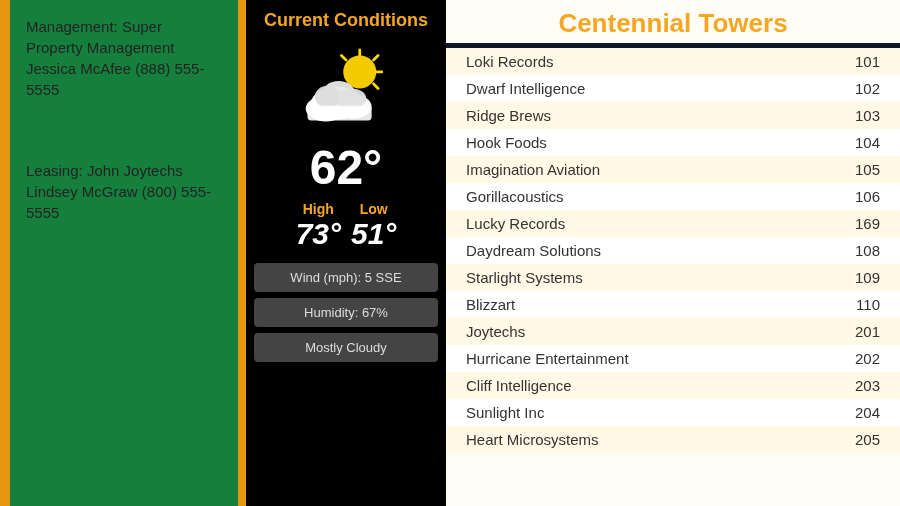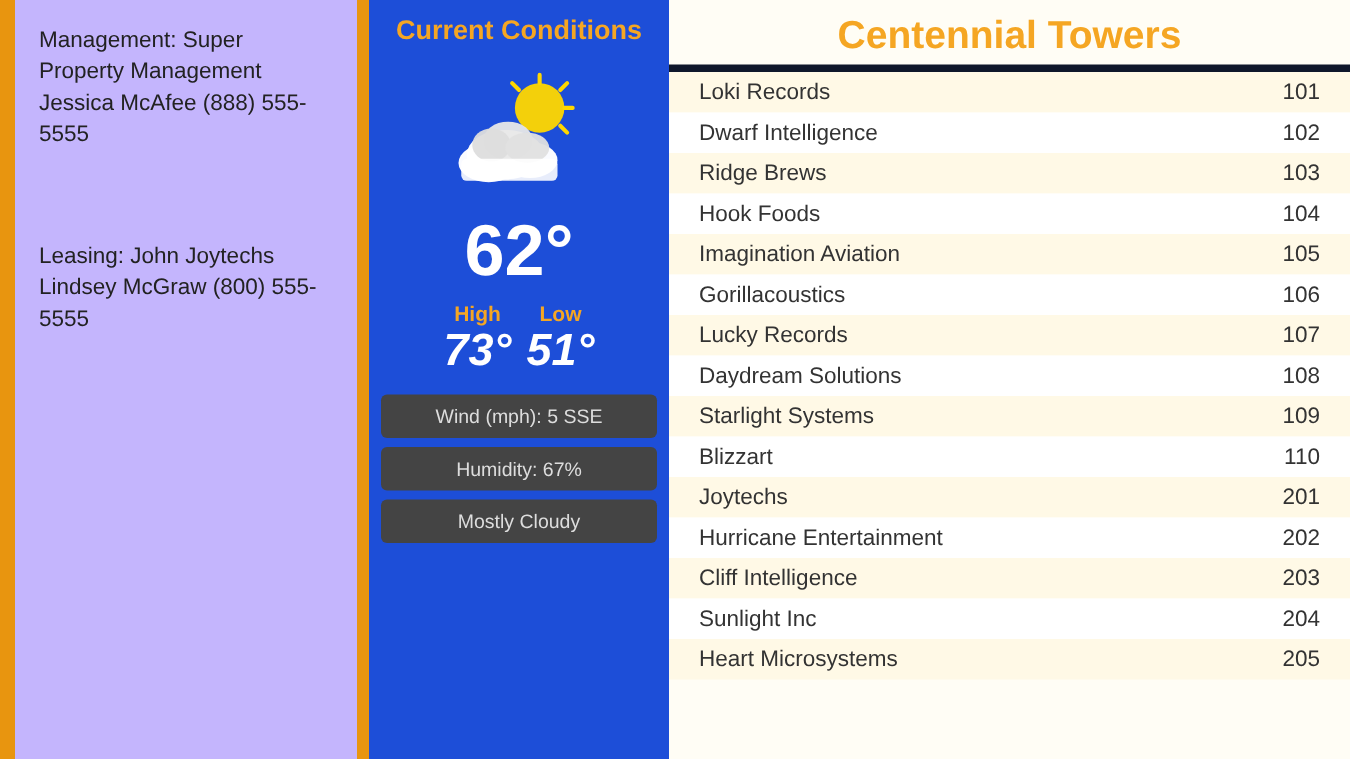--- a/index.html
+++ b/index.html
@@ -8,42 +8,42 @@
       height: 506px;
       display: flex;
       font-family: Arial, sans-serif;
       overflow: hidden;
       background: #f5f5f5;
     }
 
     
     .left-panel {
       width: 228px;
-      background: #c4b5fd;
+      background: #15803d;
       display: flex;
       flex-direction: column;
       padding: 16px 16px;
       gap: 0;
     }
     .management-section {
       margin-bottom: 60px;
     }
     .management-section p, .leasing-section p {
       font-size: 15px;
       color: #222;
       line-height: 1.4;
     }
     .leasing-section p {
       font-size: 15px;
     }
 
     
     .middle-panel {
       width: 200px;
-      background: #1d4ed8;
+      background: #000000;
       display: flex;
       flex-direction: column;
       align-items: center;
       padding: 10px 10px;
       gap: 0;
     }
     .current-conditions-title {
       color: #f5a623;
       font-size: 18px;
       font-weight: bold;
@@ -237,21 +237,21 @@
         <div class="tenant-row">
           <span class="tenant-name">Imagination Aviation</span>
           <span class="tenant-unit">105</span>
         </div>
         <div class="tenant-row">
           <span class="tenant-name">Gorillacoustics</span>
           <span class="tenant-unit">106</span>
         </div>
         <div class="tenant-row">
           <span class="tenant-name">Lucky Records</span>
-          <span class="tenant-unit">107</span>
+          <span class="tenant-unit">169</span>
         </div>
         <div class="tenant-row">
           <span class="tenant-name">Daydream Solutions</span>
           <span class="tenant-unit">108</span>
         </div>
         <div class="tenant-row">
           <span class="tenant-name">Starlight Systems</span>
           <span class="tenant-unit">109</span>
         </div>
         <div class="tenant-row">

